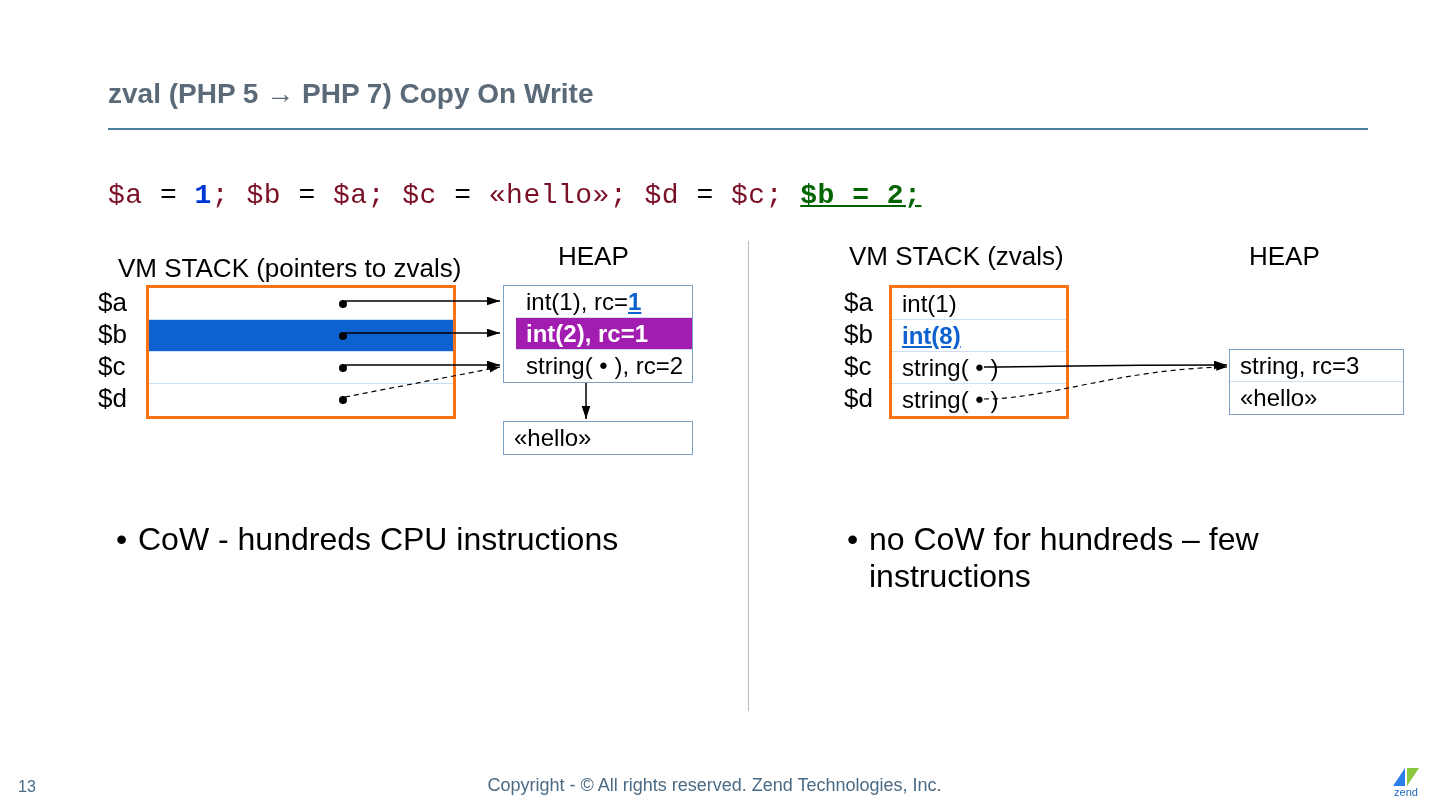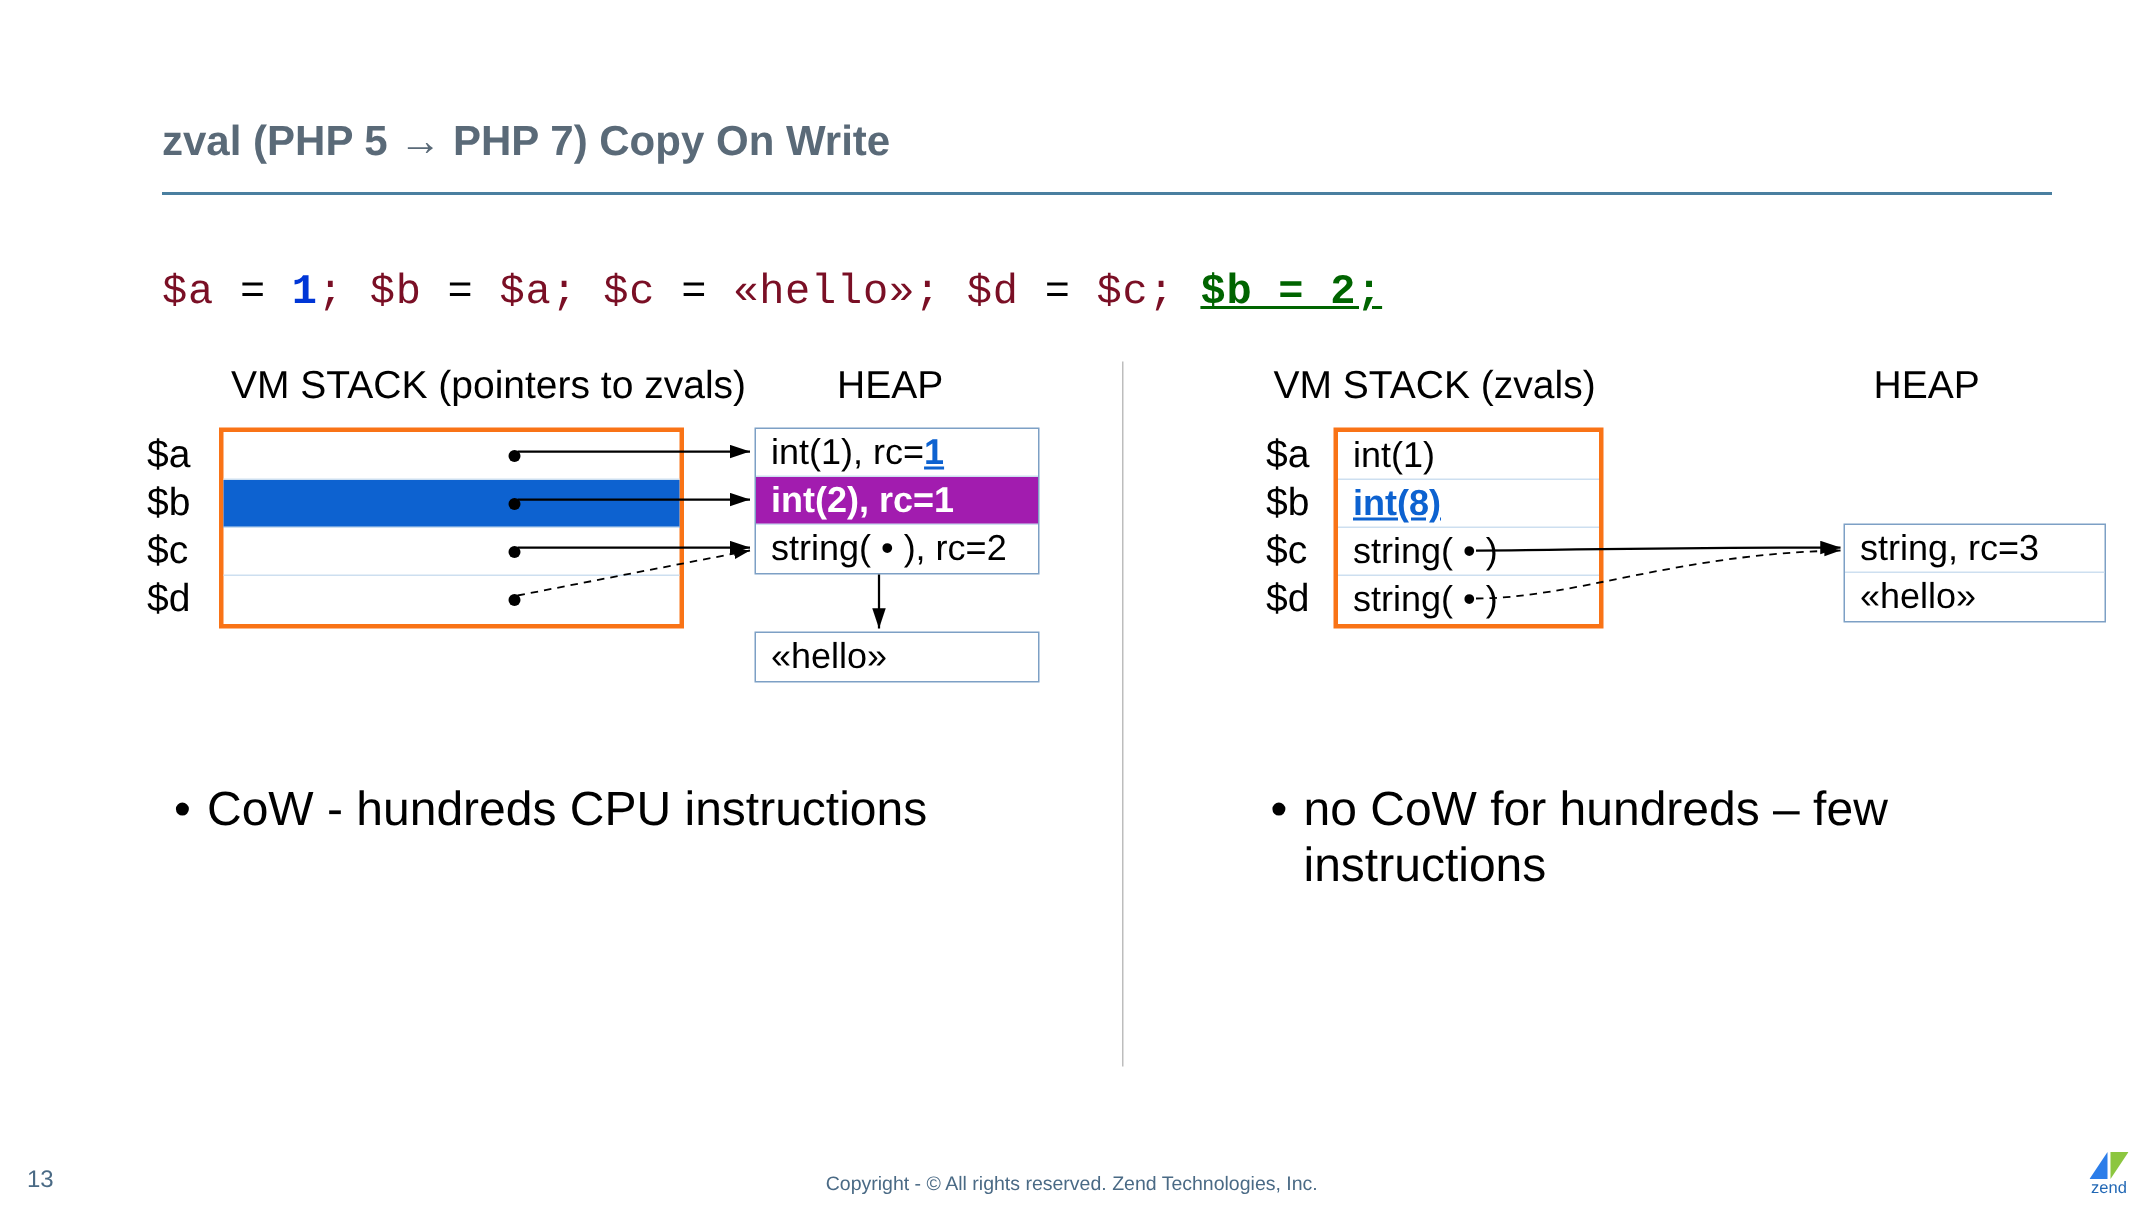--- a/index.html
+++ b/index.html
@@ -125,21 +125,21 @@
     top: 0; left: 0;
     pointer-events: none;
   }
 
   .footer {
     position: absolute;
     bottom: 8px;
     width: 1429px;
     left: 0;
     text-align: center;
-    font-size: 13px;
+    font-size: 18px;
     color: #4a6a85;
   }
   .pagenum {
     position: absolute;
     bottom: 8px;
     left: 18px;
     font-size: 16px;
     color: #4a6a85;
   }
   .logo {
@@ -158,21 +158,21 @@
 <div class="slide">
 
   <div class="title">zval (PHP 5 → PHP 7) Copy On Write</div>
   <hr class="title-rule">
 
   <div class="code-line" id="code-line"><span class="var">$a</span><span class="op"> </span><span class="eq">=</span><span class="op"> </span><span class="num">1</span><span class="semi">; </span><span class="var">$b</span><span class="op"> </span><span class="eq">=</span><span class="op"> </span><span class="var">$a</span><span class="semi">; </span><span class="var">$c</span><span class="op"> </span><span class="eq">=</span><span class="op"> </span><span class="str">«hello»</span><span class="semi">; </span><span class="var">$d</span><span class="op"> </span><span class="eq">=</span><span class="op"> </span><span class="var">$c</span><span class="semi">; </span><span class="last">$b = 2;</span></div>
 
   <div class="columns">
 
     <div class="col-left">
-      <div class="hdr" style="left:10px; top:0;margin-left:36px;">VM STACK (pointers to zvals)</div>
+      <div class="hdr" style="left:10px; top:12px;">VM STACK (pointers to zvals)</div>
       <div class="hdr" style="left:450px; top:0;">HEAP</div>
 
       <div class="label-col" style="left:-10px; top:45px;">
         <div>$a</div>
         <div>$b</div>
         <div>$c</div>
         <div>$d</div>
       </div>
 
       <div class="stackbox" style="left:38px; top:44px; width:310px;">
@@ -183,21 +183,21 @@
             <span class="dot" style="left:190px; top:12px; background:#000;"></span>
           </div>
         <div class="row">
             <span class="dot" style="left:190px; top:12px;"></span>
           </div>
         <div class="row">
             <span class="dot" style="left:190px; top:12px;"></span>
           </div>
       </div>
 
-      <div class="heapbox" style="left:395px; top:44px; width:190px;">
+      <div class="heapbox" style="left:395px; top:44px; width:190px;padding-left:12px;">
         <div class="row"><span>int(1), rc=</span><span class="blue-under">1</span></div>
         <div class="row hl" style="background:#a21caf;color:#fff;font-weight:bold;">int(2), rc=1</div>
         <div class="row">string( • ), rc=2</div>
       </div>
 
       <div class="heapbox" style="left:395px; top:180px; width:190px;">
         <div class="row">«hello»</div>
       </div>
 
       <svg class="arrows" width="640" height="300">

